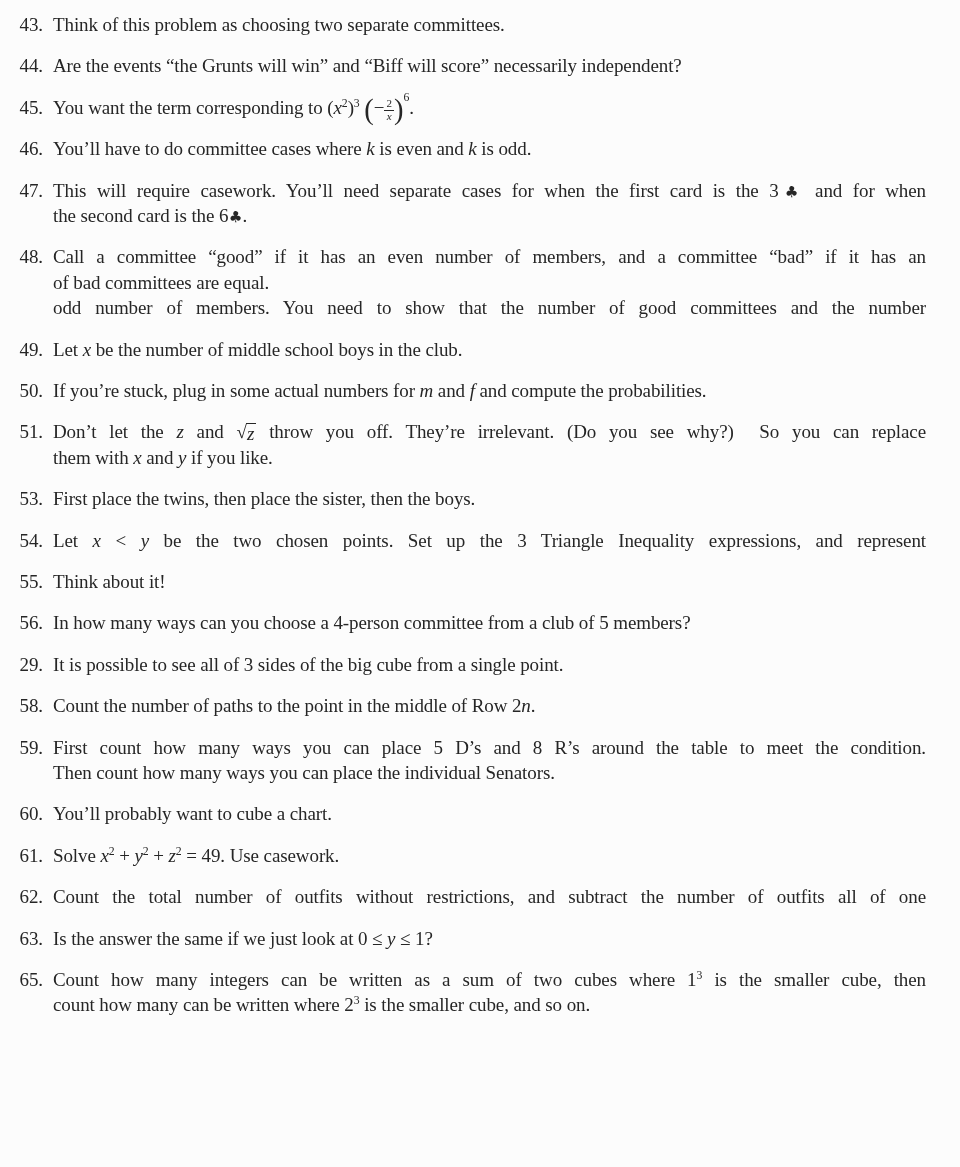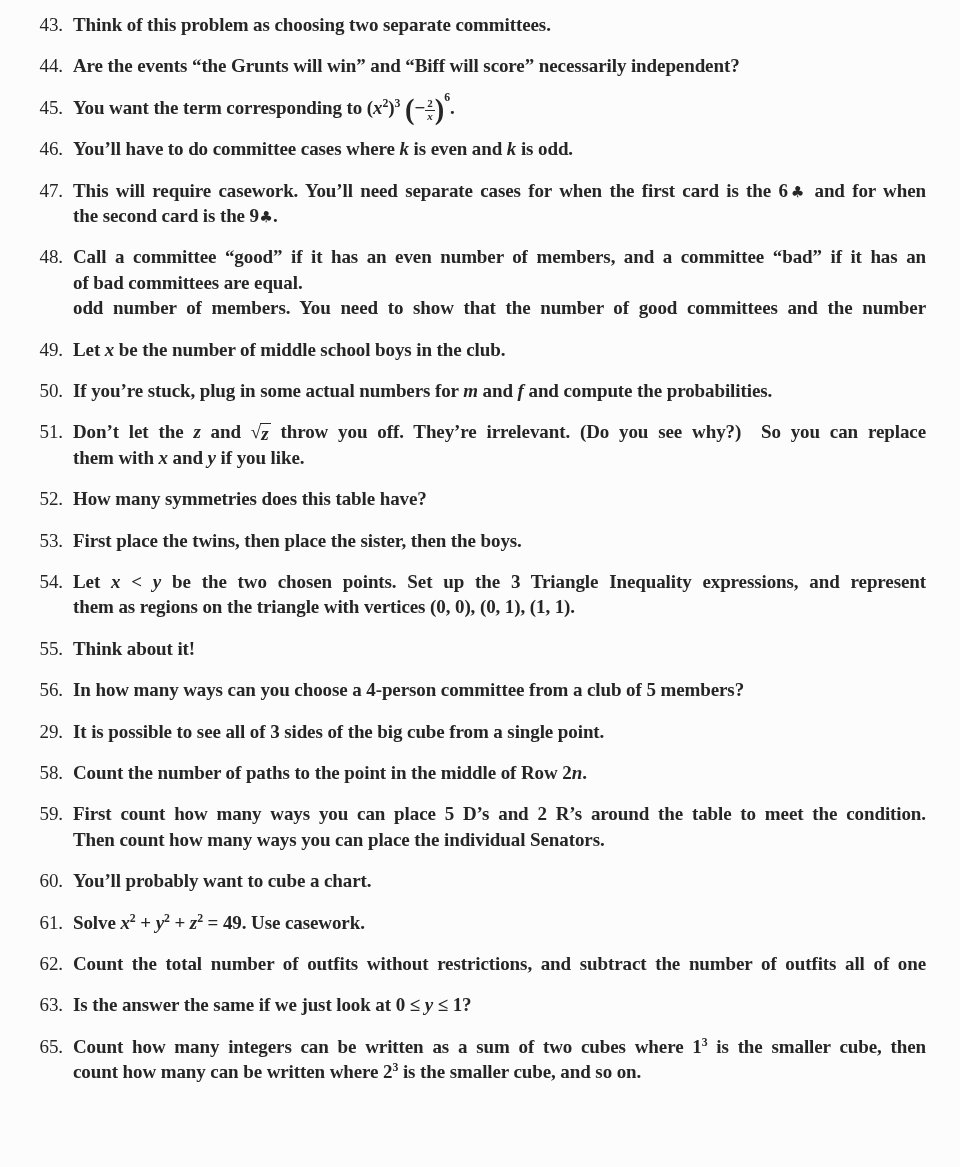--- a/index.html
+++ b/index.html
@@ -13,39 +13,38 @@
     overflow: hidden;
     color: #262626;
     font-family: "Liberation Serif", "DejaVu Serif", serif;
     font-size: 19px;
     letter-spacing: -0.1px;
   }
   .page {
     box-sizing: border-box;
     width: 960px;
     height: 856px;
-    padding: 12px 34px 0 35px;
+    padding: 12px 34px 0 15px;
   }
   .hint {
     display: flex;
     margin: 0 0 16px 0;
   }
   .hint:last-child { margin-bottom: 0; }
   .hint-number {
     width: 28px;
     flex-shrink: 0;
     margin-right: 10px;
     text-align: right;
     line-height: 25.4px;
     white-space: nowrap;
   }
   .hint-text {
     flex: 1;
     min-width: 0;
-    font-weight: bold;
   }
   .line {
     line-height: 25.4px;
     height: 25.4px;
     text-align: left;
     white-space: normal;
   }
   .line.jl {
     text-align: justify;
     text-align-last: justify;
@@ -123,22 +122,22 @@
       </div>
       <div class="hint">
         <span class="hint-number">46.</span>
         <div class="hint-text">
           <div class="line"><span>You’ll have to do committee cases where </span><span class="mi">k</span><span> is even and </span><span class="mi">k</span><span> is odd.</span></div>
         </div>
       </div>
       <div class="hint">
         <span class="hint-number">47.</span>
         <div class="hint-text">
-          <div class="line jl"><span>This will require casework. You’ll need separate cases for when the first card is the 6</span><span class="club">♣</span><span> and for when</span></div>
-          <div class="line"><span>the second card is the 9</span><span class="club">♣</span><span>.</span></div>
+          <div class="line jl"><span>This will require casework. You’ll need separate cases for when the first card is the 3</span><span class="club">♣</span><span> and for when</span></div>
+          <div class="line"><span>the second card is the 6</span><span class="club">♣</span><span>.</span></div>
         </div>
       </div>
       <div class="hint">
         <span class="hint-number">48.</span>
         <div class="hint-text">
           <div class="line jl"><span>Call a committee “good” if it has an even number of members, and a committee “bad” if it has an</span></div>
           <div class="line"><span>of bad committees are equal.</span></div>
           <div class="line jl"><span>odd number of members. You need to show that the number of good committees and the number</span></div>
         </div>
       </div>
@@ -155,36 +154,29 @@
         </div>
       </div>
       <div class="hint">
         <span class="hint-number">51.</span>
         <div class="hint-text">
           <div class="line jl"><span>Don’t let the </span><span class="mi">z</span><span> and </span><span class="sqrt"><span class="rad">√</span><span class="sqc">z</span></span><span> throw you off. They’re irrelevant. (Do you see why?)&nbsp; So you can replace</span></div>
           <div class="line"><span>them with </span><span class="mi">x</span><span> and </span><span class="mi">y</span><span> if you like.</span></div>
         </div>
       </div>
       <div class="hint">
-        <span class="hint-number">52.</span>
-        <div class="hint-text">
-          <div class="line"><span>How many symmetries does this table have?</span></div>
-        </div>
-      </div>
-      <div class="hint">
         <span class="hint-number">53.</span>
         <div class="hint-text">
           <div class="line"><span>First place the twins, then place the sister, then the boys.</span></div>
         </div>
       </div>
       <div class="hint">
         <span class="hint-number">54.</span>
         <div class="hint-text">
           <div class="line jl"><span>Let </span><span class="mi">x</span><span> &lt; </span><span class="mi">y</span><span> be the two chosen points. Set up the 3 Triangle Inequality expressions, and represent</span></div>
-          <div class="line"><span>them as regions on the triangle with vertices (0, 0), (0, 1), (1, 1).</span></div>
         </div>
       </div>
       <div class="hint">
         <span class="hint-number">55.</span>
         <div class="hint-text">
           <div class="line"><span>Think about it!</span></div>
         </div>
       </div>
       <div class="hint">
         <span class="hint-number">56.</span>
@@ -200,21 +192,21 @@
       </div>
       <div class="hint">
         <span class="hint-number">58.</span>
         <div class="hint-text">
           <div class="line"><span>Count the number of paths to the point in the middle of Row 2</span><span class="mi">n</span><span>.</span></div>
         </div>
       </div>
       <div class="hint">
         <span class="hint-number">59.</span>
         <div class="hint-text">
-          <div class="line jl"><span>First count how many ways you can place 5 D’s and 2 R’s around the table to meet the condition.</span></div>
+          <div class="line jl"><span>First count how many ways you can place 5 D’s and 8 R’s around the table to meet the condition.</span></div>
           <div class="line"><span>Then count how many ways you can place the individual Senators.</span></div>
         </div>
       </div>
       <div class="hint">
         <span class="hint-number">60.</span>
         <div class="hint-text">
           <div class="line"><span>You’ll probably want to cube a chart.</span></div>
         </div>
       </div>
       <div class="hint">

